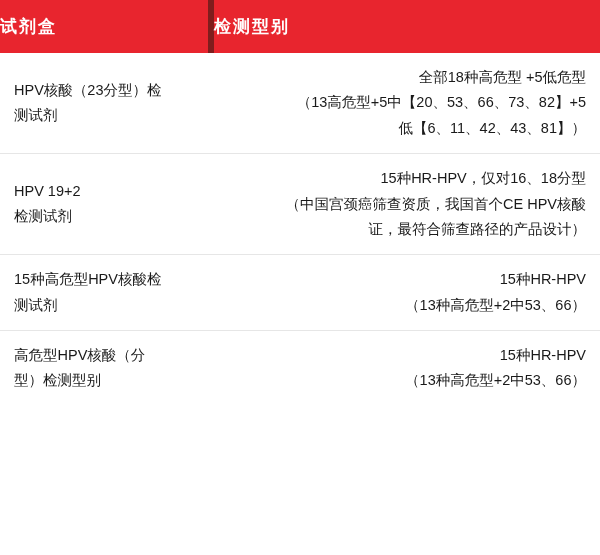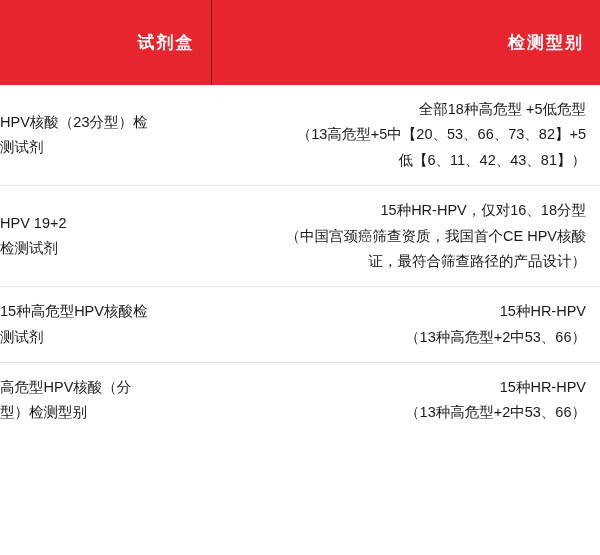--- a/index.html
+++ b/index.html
@@ -22,43 +22,43 @@
   .table col.c2 { width: 389px; }
 
   thead th {
     background: #e8252e;
     color: #ffffff;
     font-size: 17px;
     font-weight: bold;
     letter-spacing: 2px;
     height: 53px;
     vertical-align: middle;
-    text-align: right;
+    text-align: left;
     border: none;
-    padding: 16px;
+    padding: 0;
   }
   thead th.divider-left {
-    border-left: 1px solid #7f1d1d;
+    border-left: 6px solid #7f1d1d;
     margin-top: 13px;
   }
 
   tbody td {
     border-bottom: 1px solid #e6e6e6;
     padding: 12px 8px;
     font-size: 14.5px;
     color: #1a1a1a;
     line-height: 1.75;
     vertical-align: middle;
   }
   tbody tr:last-child td {
     border-bottom: none;
   }
   tbody td.col-left {
     text-align: left;
-    padding-left: 0;
+    padding-left: 14px;
     padding-right: 10px;
   }
   tbody td.col-right {
     text-align: right;
     padding-left: 14px;
     padding-right: 14px;
     margin-top: 38px;
   }
   .line { display: block; }
   .cell-center-left {

